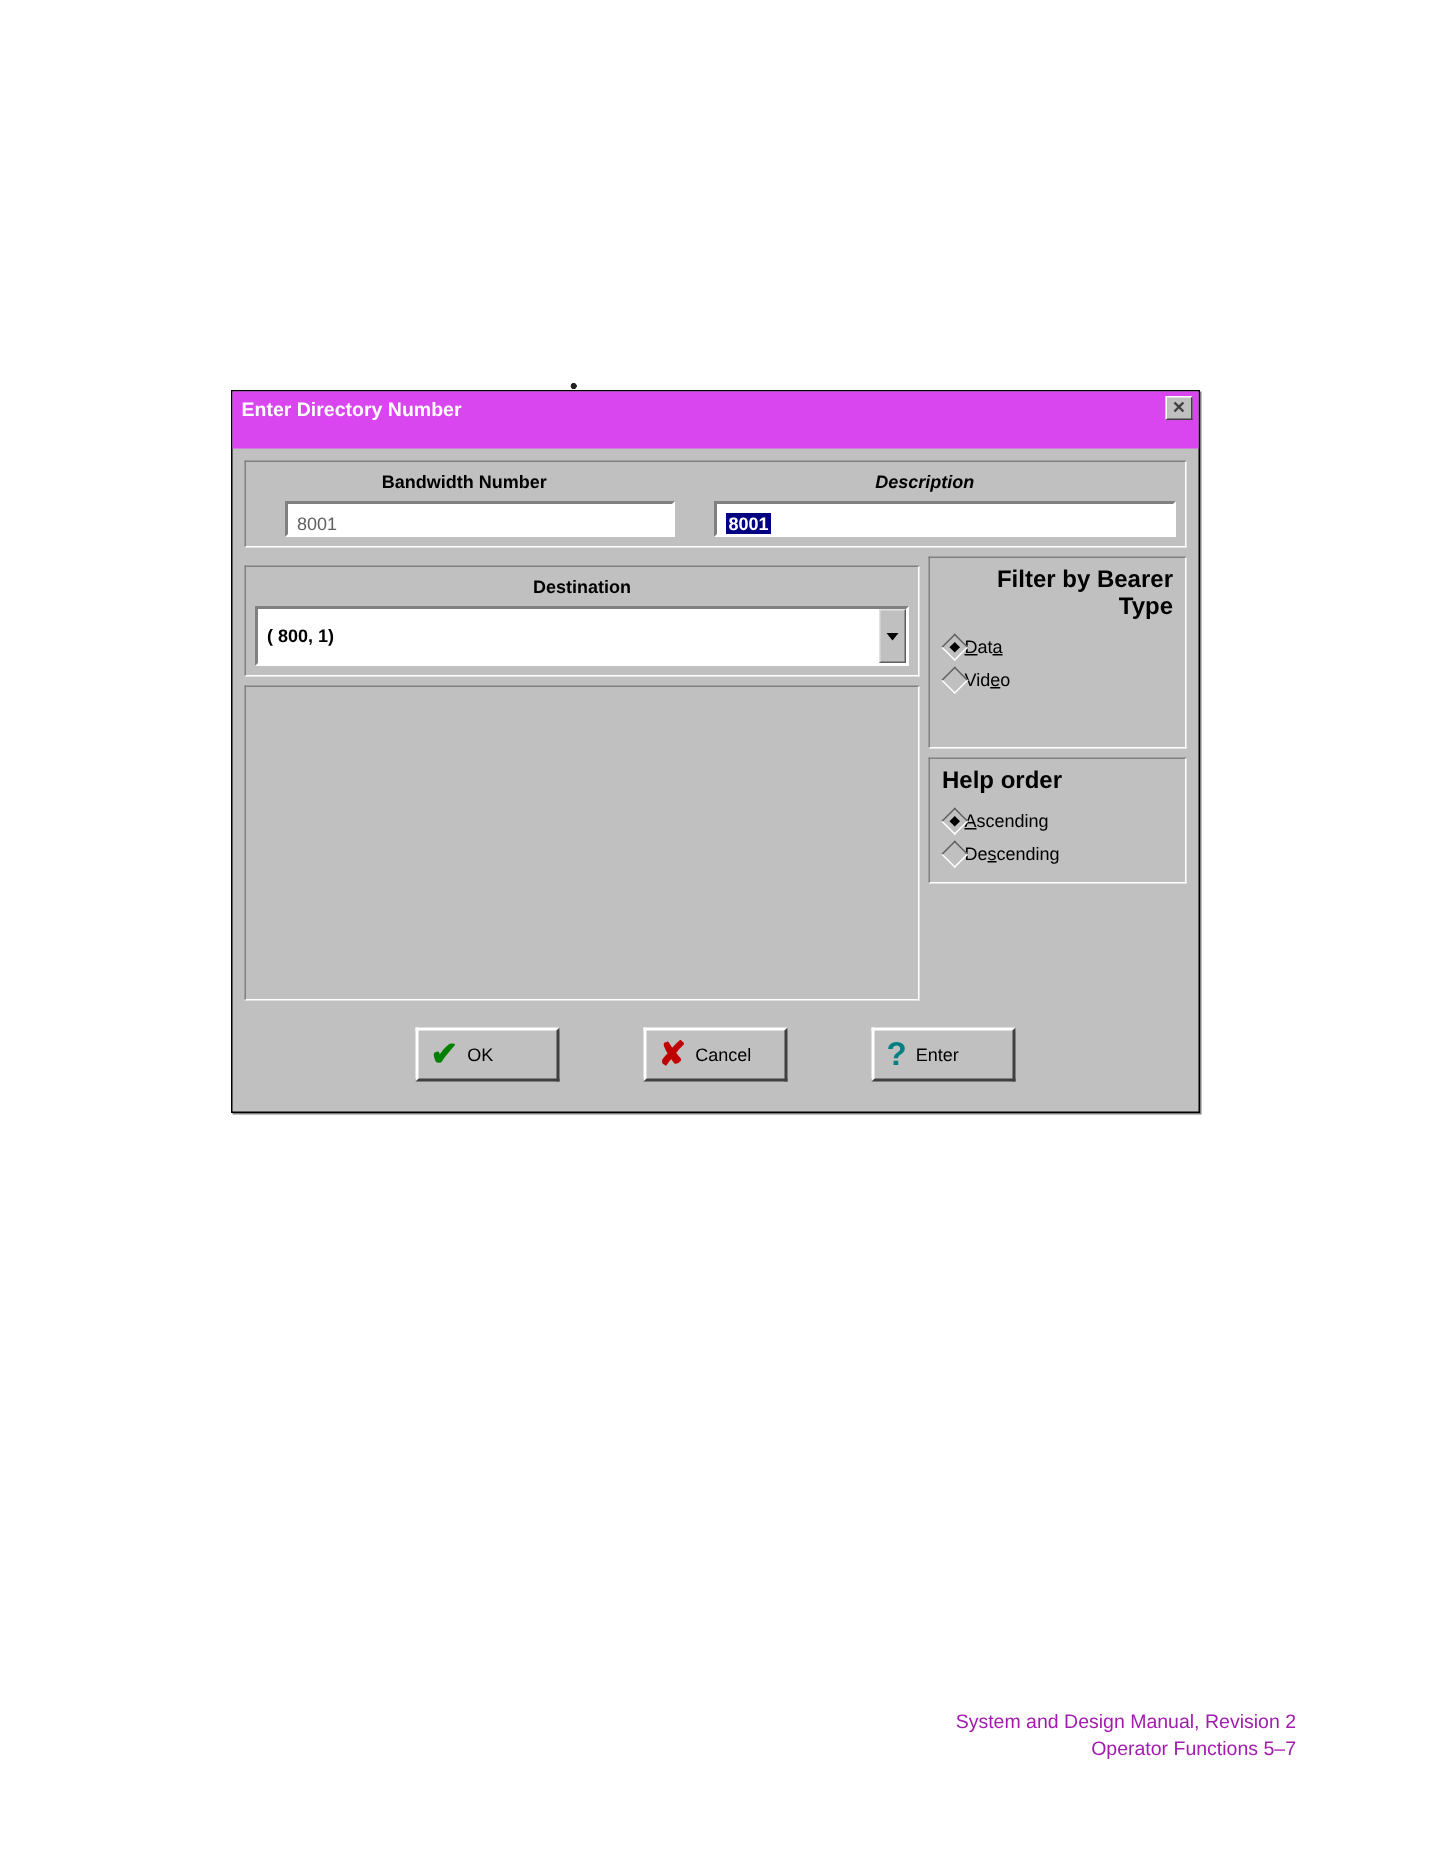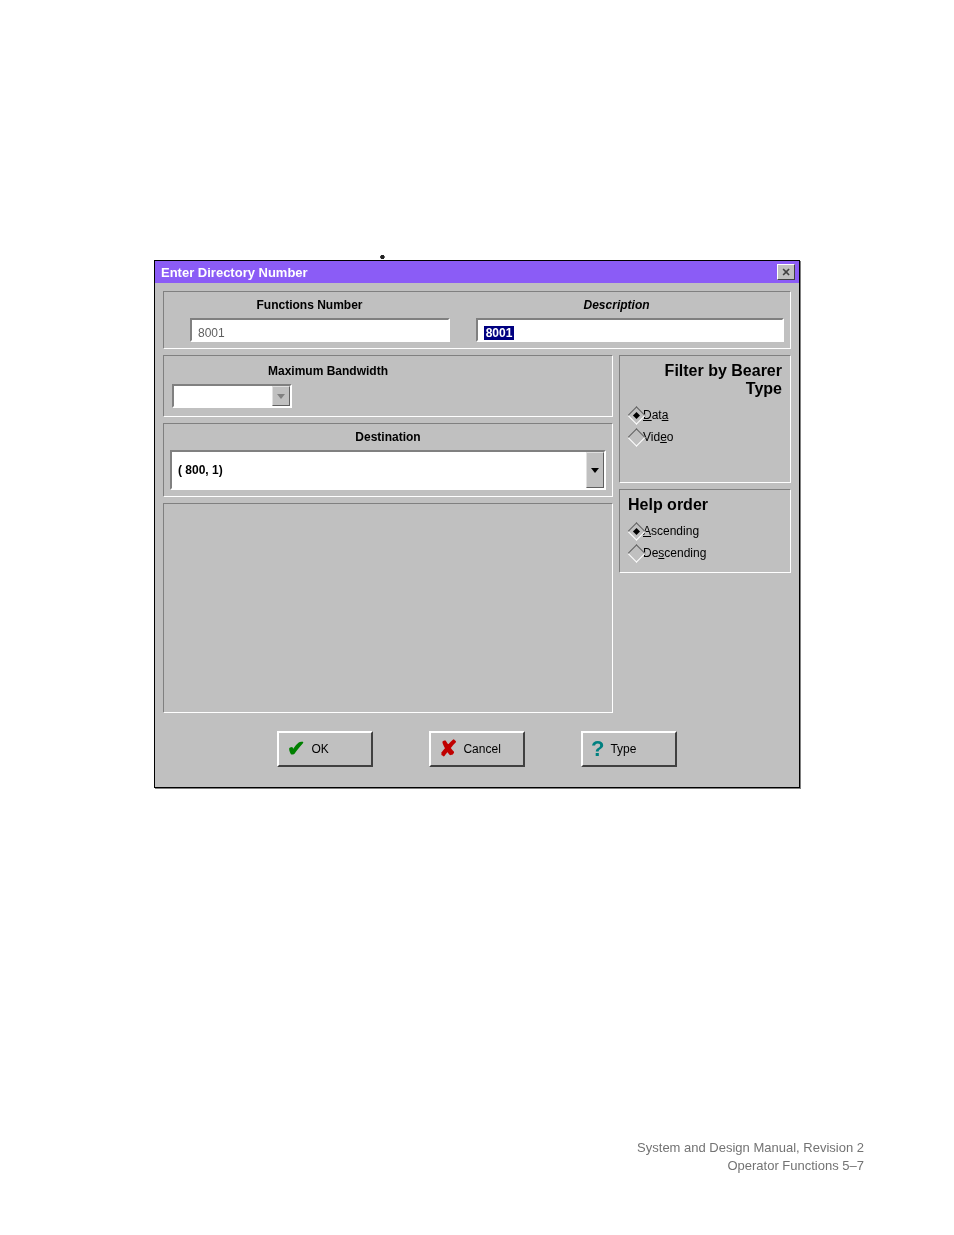--- a/index.html
+++ b/index.html
@@ -38,24 +38,24 @@
   .dialog {
     width: 646px;
     margin: 10px auto 0 auto;
     border: 1px solid #000;
     background: #c0c0c0;
     box-shadow: 1px 1px 0 #808080;
     font-family: "MS Sans Serif", Tahoma, Arial, sans-serif;
     font-size: 12px;
   }
   .titlebar {
-    background: #8b5cf6;
+    background: #d946ef;
     color: #fff;
     font-weight: bold;
-    padding: 3px 4px 3px 6px;
+    padding: 3px 4px 19px 6px;
     display: flex;
     align-items: center;
     justify-content: space-between;
     font-size: 13px;
   }
   .titlebar .close-btn {
     width: 18px;
     height: 16px;
     background: #c0c0c0;
     border: 1px solid #fff;
@@ -250,21 +250,21 @@
   }
   .check-icon { color: #008000; font-size: 22px; font-weight: bold; }
   .x-icon { color: #c00000; font-size: 22px; font-weight: bold; }
   .q-icon { color: #008080; font-size: 22px; font-weight: bold; }
   .footer {
     position: absolute;
     right: 90px;
     bottom: 60px;
     text-align: right;
     font-size: 13px;
-    color: #737373;
+    color: #a21caf;
     line-height: 1.4;
   }
 </style>
 </head>
 <body>
 
 <div class="page">
 
   <ul class="bullets">
     <li><span></span></li>
@@ -275,46 +275,35 @@
 
   <div class="dialog">
     <div class="titlebar">
       <span>Enter Directory Number</span>
       <span class="close-btn">✕</span>
     </div>
     <div class="dlg-body">
 
       <div class="panel">
         <div style="display:flex;">
-          <div style="flex:1;" class="col-label">Functions Number</div>
+          <div style="flex:1;" class="col-label">Bandwidth Number</div>
           <div style="flex:1.2;font-style:italic;" class="col-label">Description</div>
         </div>
         <div style="display:flex; gap:6px;">
           <div class="sunken-input" style="flex:1;">
             <span>8001</span>
           </div>
           <div class="sunken-input" style="flex:1.2;">
             <span class="selected-text">8001</span>
           </div>
         </div>
       </div>
 
       <div style="display:flex; margin-top:6px; gap:6px;">
         <div style="flex:1;">
-          <div class="subpanel">
-            <div class="label-bold" style="text-align:center; margin-left:-120px;">Maximum Bandwidth</div>
-            <div style="display:flex;">
-              <div class="dropdown-disabled">
-                <div class="dd-text"></div>
-                <div class="dd-btn">
-                    <div class="tri-down"></div>
-                  </div>
-              </div>
-            </div>
-          </div>
 
           <div class="dest-panel" style="margin-top:6px;">
             <div class="label-bold" style="text-align:center;">Destination</div>
             <div class="dest-dropdown">
               <div class="dd-text2">(  800, 1)</div>
               <div class="dd-btn2">
                   <div class="tri-down-black"></div>
                 </div>
             </div>
           </div>
@@ -354,21 +343,21 @@
         <div class="btn3d">
           <span class="check-icon">✔</span>
           <span>OK</span>
         </div>
         <div class="btn3d">
           <span class="x-icon">✘</span>
           <span>Cancel</span>
         </div>
         <div class="btn3d">
           <span class="q-icon">?</span>
-          <span>Type</span>
+          <span>Enter</span>
         </div>
       </div>
 
     </div>
   </div>
 
   <div class="footer">
     <div>System and Design Manual, Revision 2</div>
     <div>Operator Functions  5–7</div>
   </div>

